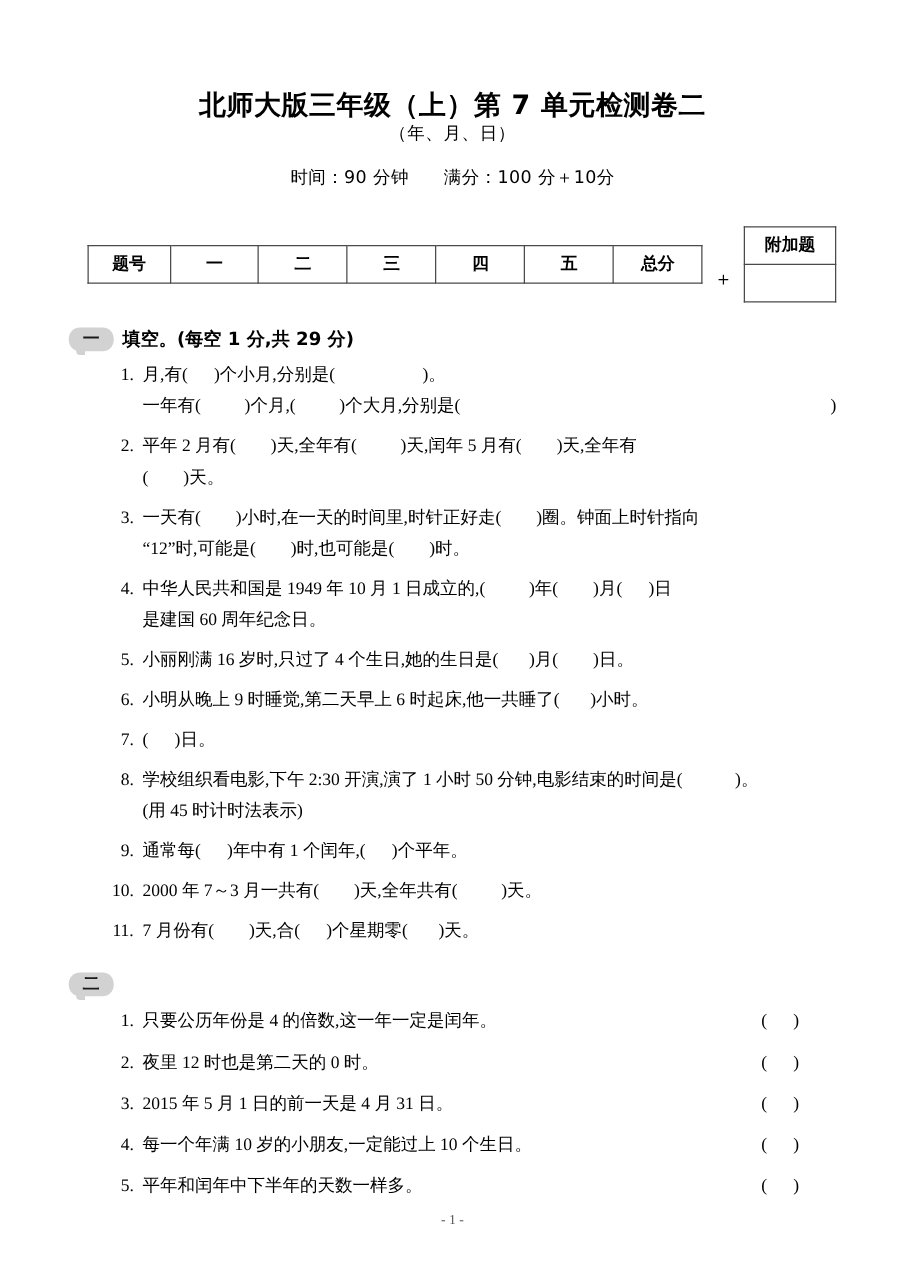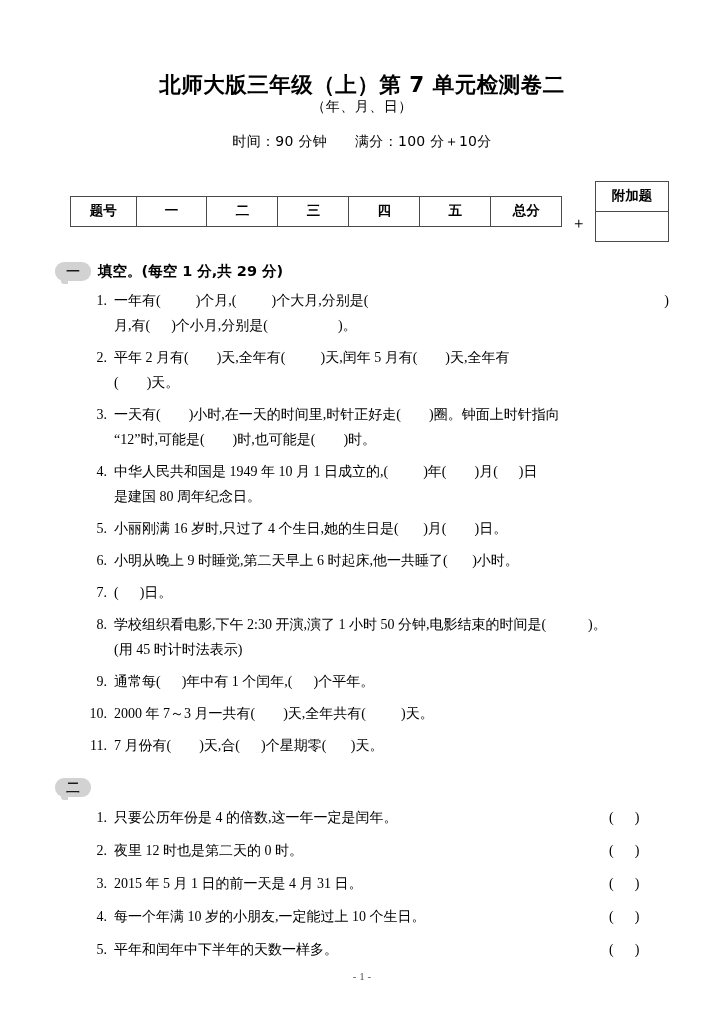--- a/index.html
+++ b/index.html
@@ -216,25 +216,25 @@
   <div class="section">
     <span class="badge">一</span>
     <span>填空。(每空 1 分,共 29 分)</span>
   </div>
 
   <div class="qlist">
 
     <div class="q">
       <span class="num">1.</span>
       <span class="body">
+        <span class="line">月,有(      )个小月,分别是(                    )。</span>
         <span class="line spread">
           <span>一年有(          )个月,(          )个大月,分别是(</span>
           <span>)</span>
         </span>
-        <span class="line">月,有(      )个小月,分别是(                    )。</span>
       </span>
     </div>
 
     <div class="q">
       <span class="num">2.</span>
       <span class="body">
         <span class="line">平年 2 月有(        )天,全年有(          )天,闰年 5 月有(        )天,全年有</span>
         <span class="line">(        )天。</span>
       </span>
     </div>
@@ -244,21 +244,21 @@
       <span class="body">
         <span class="line">一天有(        )小时,在一天的时间里,时针正好走(        )圈。钟面上时针指向</span>
         <span class="line">“12”时,可能是(        )时,也可能是(        )时。</span>
       </span>
     </div>
 
     <div class="q">
       <span class="num">4.</span>
       <span class="body">
         <span class="line">中华人民共和国是 1949 年 10 月 1 日成立的,(          )年(        )月(      )日</span>
-        <span class="line">是建国 80 周年纪念日。</span>
+        <span class="line">是建国 60 周年纪念日。</span>
       </span>
     </div>
 
     <div class="q">
       <span class="num">5.</span>
       <span class="body">
         <span class="line">小丽刚满 16 岁时,只过了 4 个生日,她的生日是(       )月(        )日。</span>
       </span>
     </div>
 

